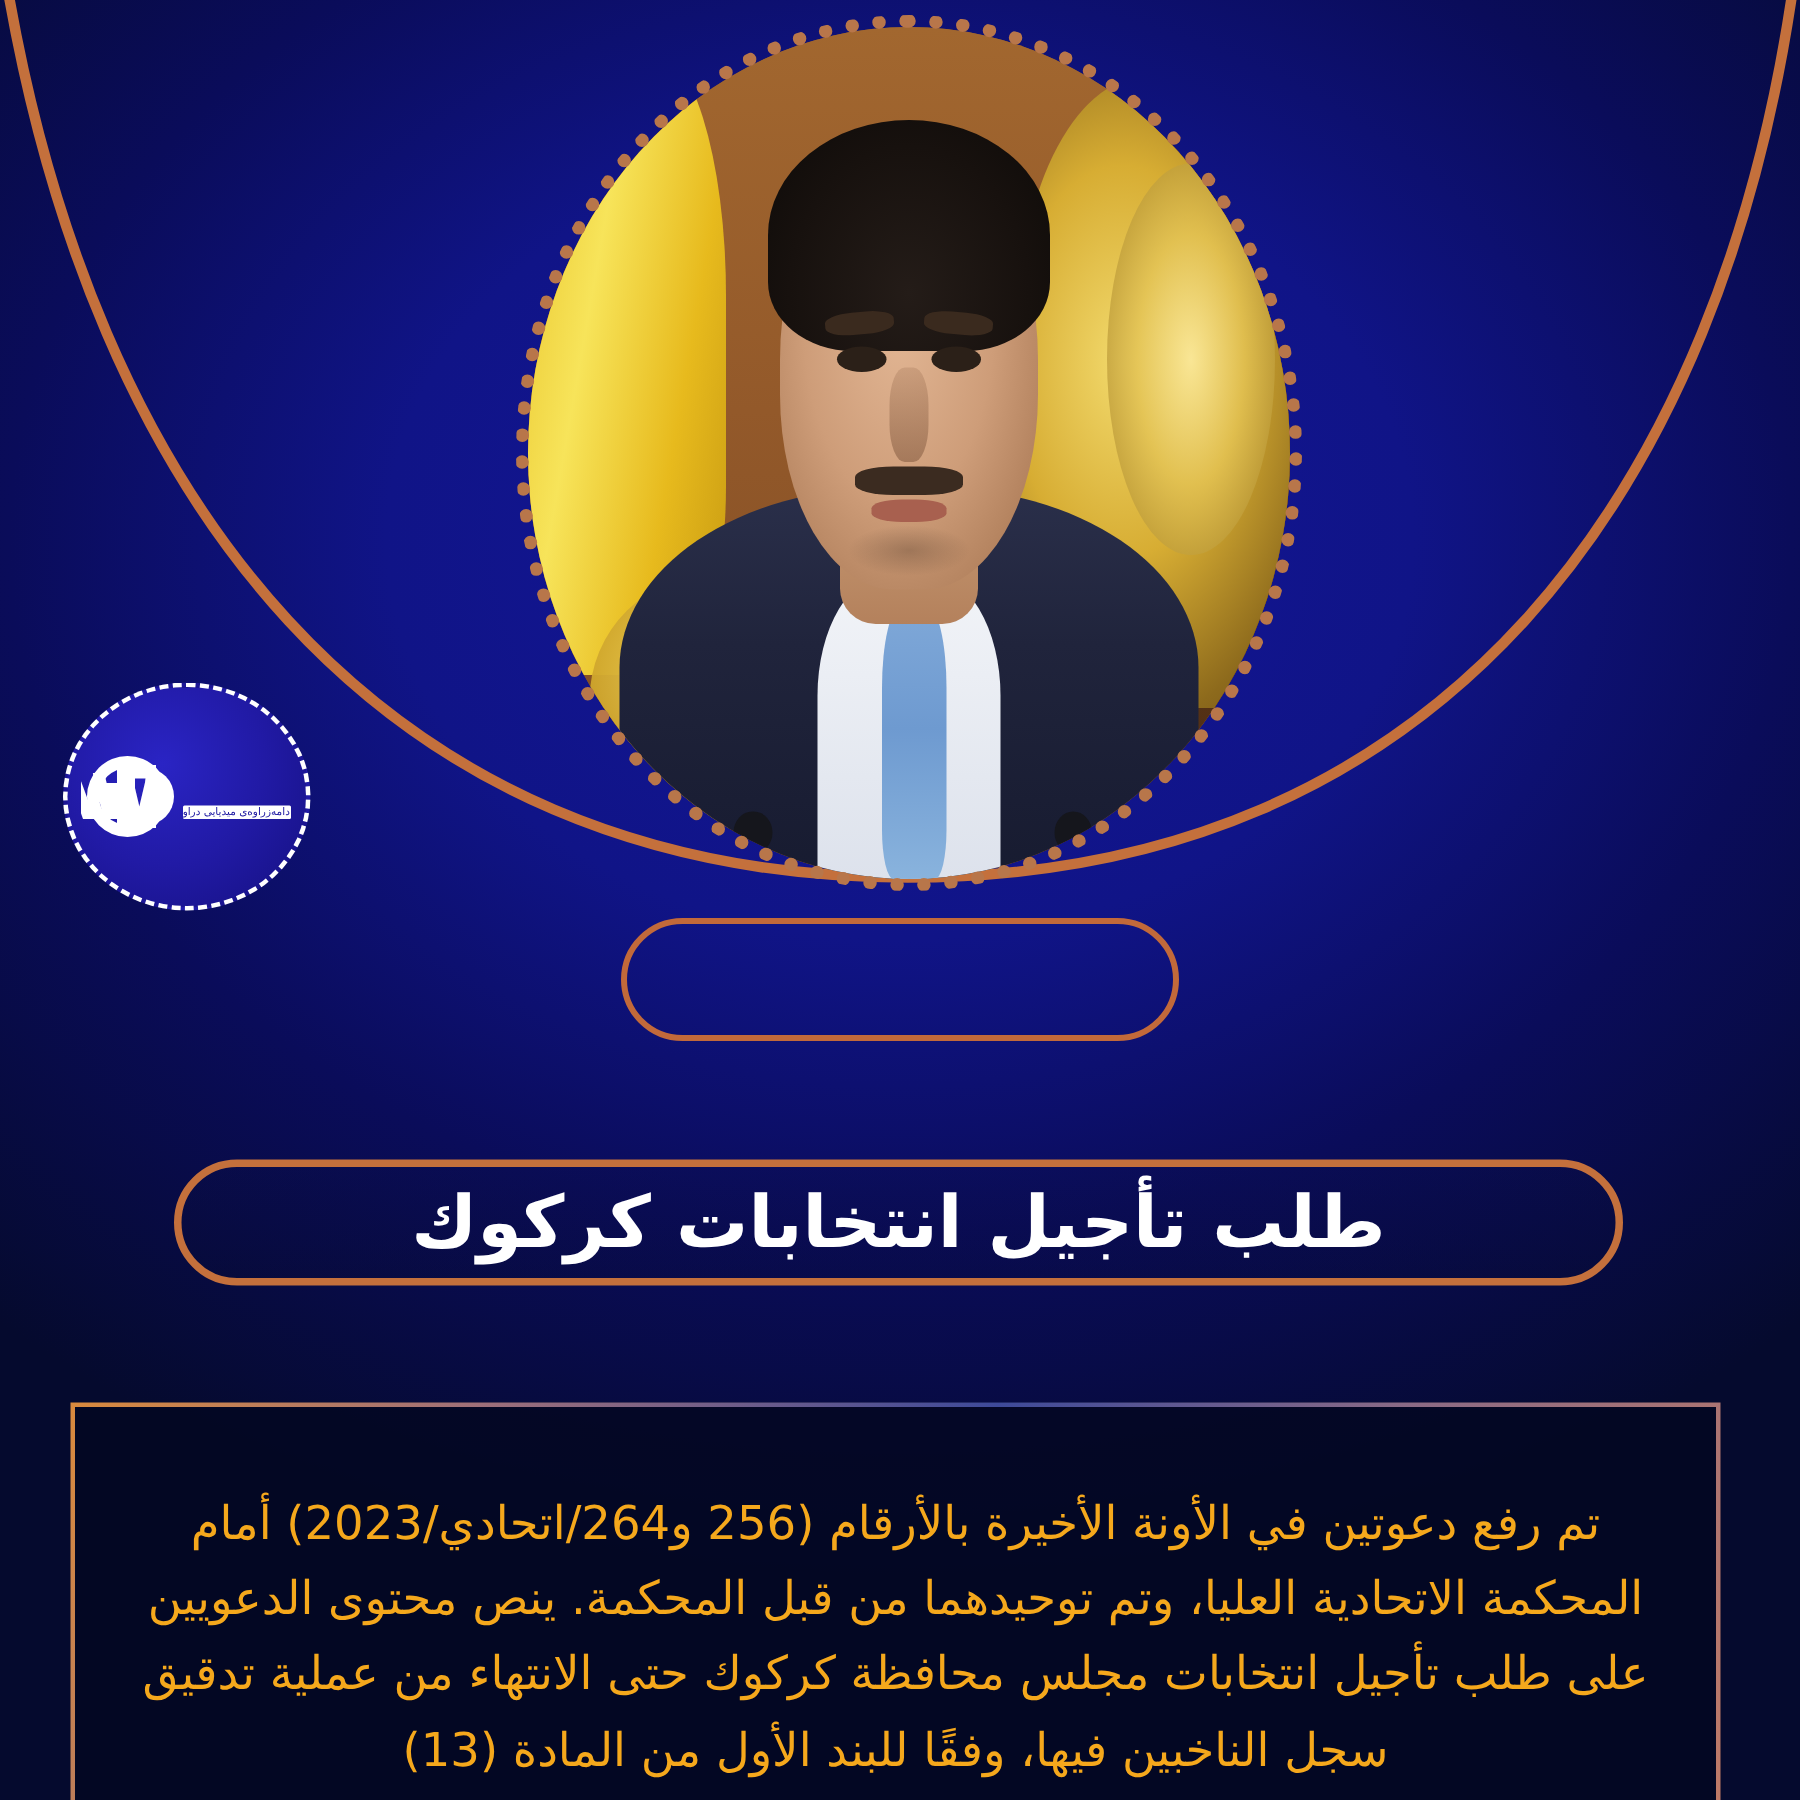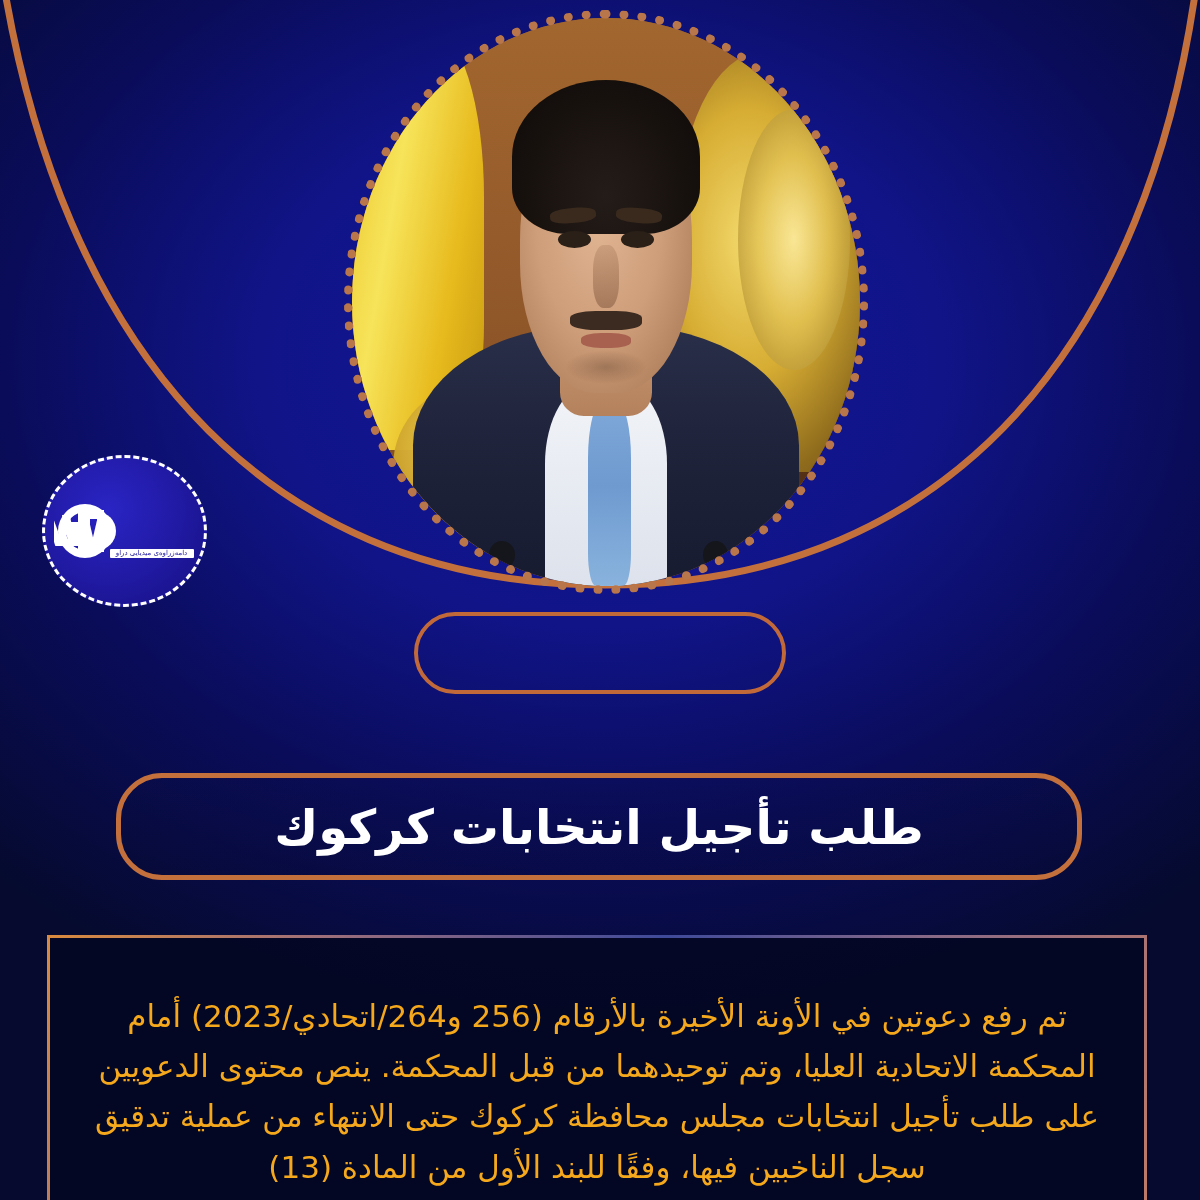--- a/index.html
+++ b/index.html
@@ -82,21 +82,21 @@
   .logo{
     position:absolute;left:42px;top:455px;width:165px;height:152px;
     border-radius:50%;
     background:radial-gradient(circle at 40% 35%, #2a24c4 0%, #211aa5 50%, #151080 100%);
     border:3px dashed #ffffff;
     box-sizing:border-box;
     display:flex;align-items:center;justify-content:center;
   }
   .logo-inner{position:relative;width:142px;height:62px;display:block;}
   .logo-sub{
-    position:absolute;right:2px;bottom:4px;width:84px;
+    position:absolute;right:2px;bottom:16px;width:72px;
     background:#ffffff;color:#1a15a0;
     font-size:7px;line-height:9px;text-align:center;
     letter-spacing:.2px;border-radius:1px;
     font-family:"DejaVu Sans",sans-serif;
     white-space:nowrap;overflow:hidden;
   }
 
   
   .name-badge{
     position:absolute;left:414px;top:612px;width:372px;height:82px;
@@ -113,21 +113,21 @@
   }
   .name-text{
     color:#f5a81c;font-size:46px;font-weight:bold;
     font-family:"DejaVu Sans",sans-serif;
     line-height:1;direction:rtl;white-space:nowrap;
     position:relative;z-index:2;
   }
 
   
   .headline-box{
-    position:absolute;left:116px;top:773px;width:966px;height:107px;
+    position:absolute;left:116px;top:773px;width:966px;height:84px;
     border-radius:46px;border:5px solid #c4703c;
     box-sizing:border-box;
     display:flex;align-items:center;justify-content:center;
     background:linear-gradient(180deg,rgba(10,14,70,.25),rgba(6,9,48,.25));
   }
   .headline-text{
     color:#ffffff;font-size:48px;font-weight:bold;
     font-family:"DejaVu Sans",sans-serif;
     direction:rtl;white-space:nowrap;line-height:1;
   }

